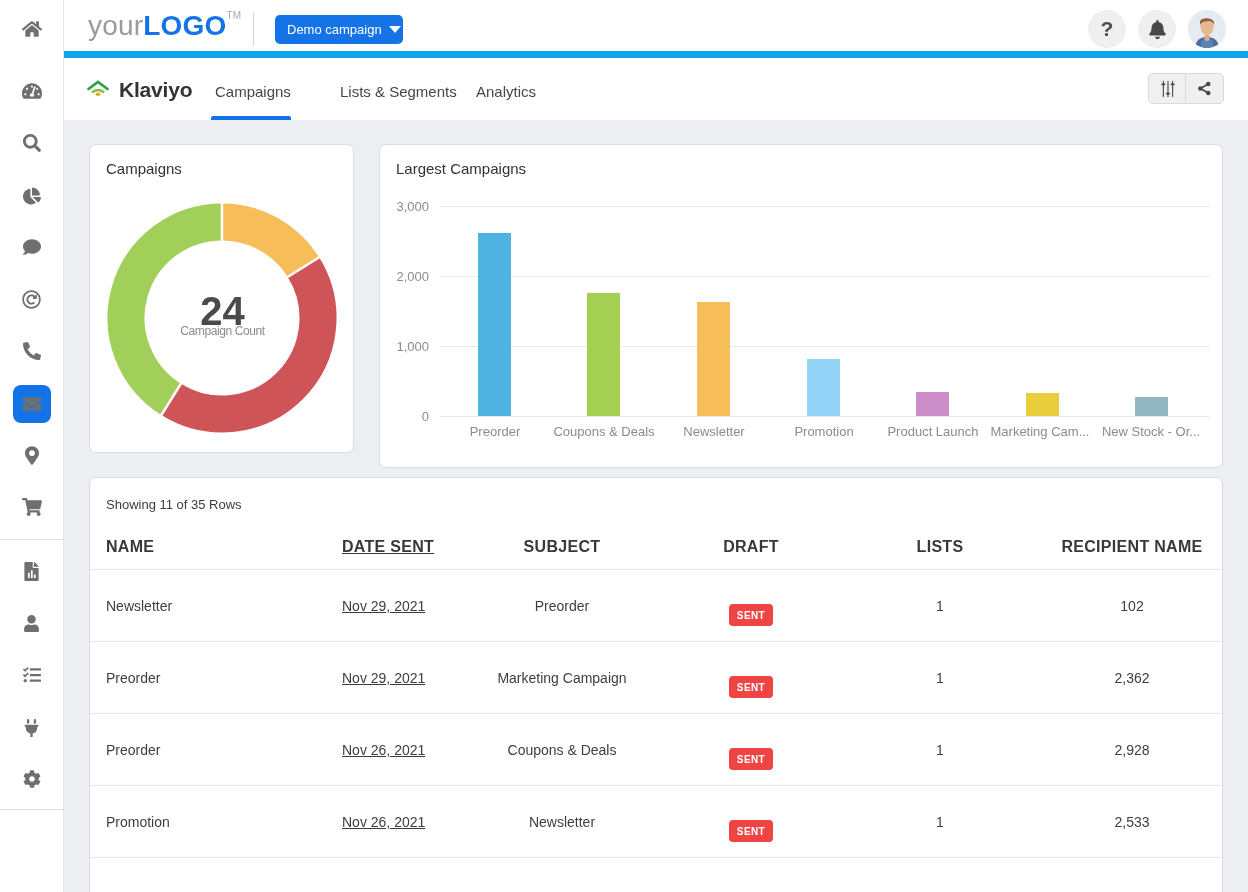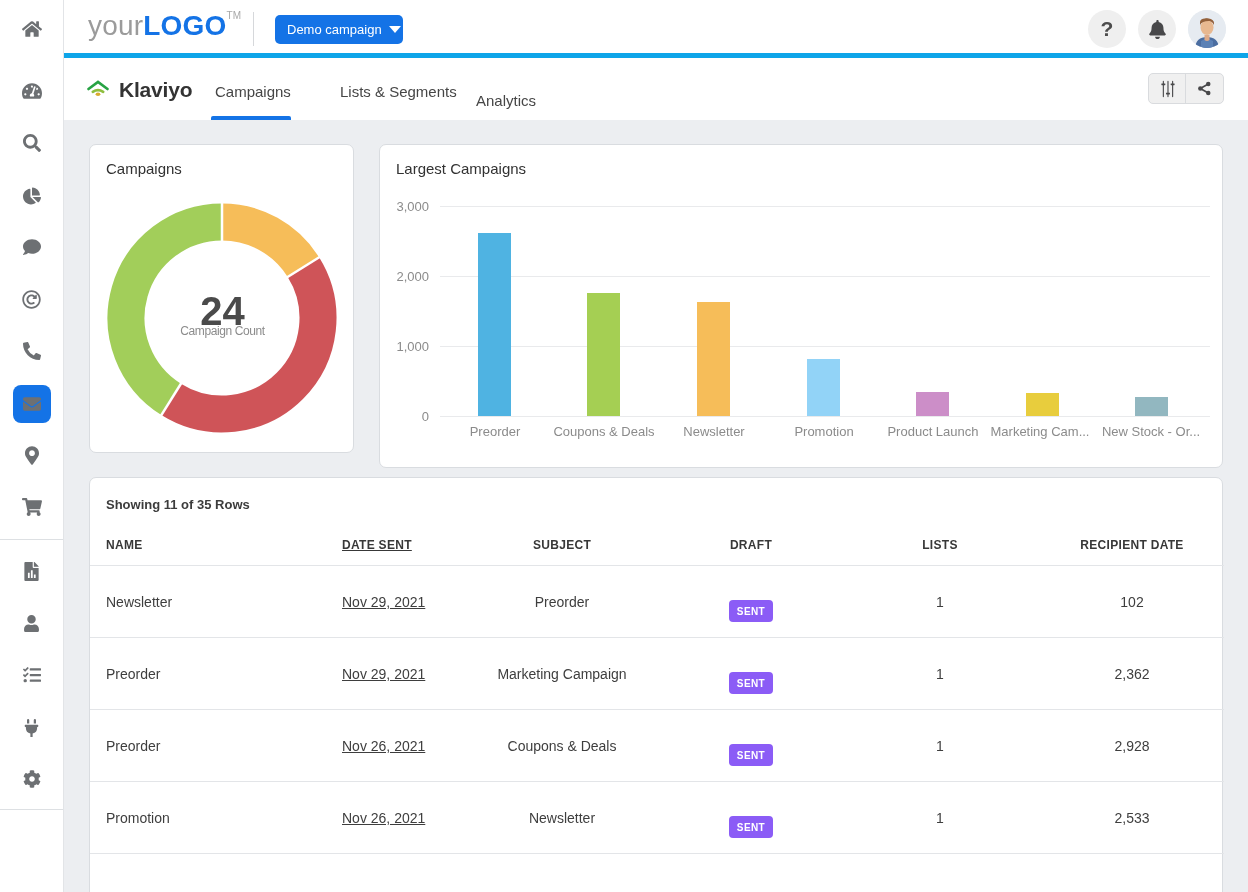--- a/index.html
+++ b/index.html
@@ -1,21 +1,21 @@
 <!DOCTYPE html>
 <html><head>
 <meta charset="utf-8">
 <style>
 * { margin:0; padding:0; box-sizing:border-box; }
 html,body { width:1248px; height:892px; overflow:hidden; background:#fff;
   font-family:"Liberation Sans", sans-serif; }
 
 
 #topbar { position:absolute; left:0; top:0; width:1248px; height:58px; background:#fff;
-  border-bottom:5px solid #0ea5e9; z-index:5; }
+  border-bottom:7px solid #0ea5e9; z-index:5; }
 #sidebar { position:absolute; left:0; top:0; width:64px; height:892px; background:#fff;
   border-right:1px solid #e2e4e7; z-index:6; }
 .sideicon { position:absolute; left:0; width:63px; height:40px; display:flex;
   align-items:center; justify-content:center; color:#6d7073; }
 .sideicon svg { fill:#6d7073; }
 .sdiv { position:absolute; left:0; width:63px; border-top:1px solid #dde0e3; }
 #logo { position:absolute; left:88px; top:10px; font-size:28px; letter-spacing:0.2px; }
 #logo .y { color:#9b9b9b; }
 #logo .l { color:#1473e6; font-weight:bold; }
 #logo .tm { color:#a8a8a8; font-size:10px; vertical-align:16px; letter-spacing:0; }
@@ -42,34 +42,34 @@
 #content { position:absolute; left:64px; top:120px; width:1184px; height:772px; background:#eceef1; }
 .card { position:absolute; background:#fff; border:1px solid #d9dce0; border-radius:7px; }
 #card1 { left:25px; top:24px; width:265px; height:309px; }
 #card2 { left:315px; top:24px; width:844px; height:324px; }
 #card3 { left:25px; top:357px; width:1134px; height:500px; }
 .cardtitle { position:absolute; left:16px; top:15px; font-size:15px; color:#323232; }
 #donutmid { position:absolute; left:0; top:144px; width:265px; text-align:center; font-size:40px; font-weight:bold; color:#4a4a4a; }
 #donutsub { position:absolute; left:0; top:179px; width:265px; text-align:center; font-size:12px; letter-spacing:-0.4px; color:#8c8c8c; }
 
 
-#showing { position:absolute; left:16px; top:19px; font-size:13px; color:#3c3c3c;font-weight:bold; }
+#showing { position:absolute; left:16px; top:19px; font-size:13px; color:#3c3c3c; }
 table { position:absolute; left:0; top:46px; width:1134px; border-collapse:collapse; table-layout:fixed; }
-th { font-size:12px; color:#383838; letter-spacing:0.3px; padding:14px 0 13px 0; }
+th { font-size:16px; color:#383838; letter-spacing:0.3px; padding:14px 0 13px 0; }
 td { font-size:14px; color:#3e3e3e; height:72px; }
 tr { border-bottom:1px solid #e3e5e8; }
 th.c1,td.c1 { text-align:left; padding-left:16px; width:252px; }
 th.c2,td.c2 { text-align:left; width:120px;text-decoration:underline; }
 th.c3,td.c3 { text-align:center; width:200px; }
 th.c4,td.c4 { text-align:center; width:178px; }
 th.c5,td.c5 { text-align:center; width:200px; }
 th.c6,td.c6 { text-align:center; width:184px; }
 .badge { display:inline-block; font-size:10px; font-weight:bold; color:#fff;
   padding:6px 8px 5px 8px; border-radius:4px; letter-spacing:0.4px; }
-.sent { background:#8b5cf6;margin-top:19px; }
+.sent { background:#ef4444;margin-top:19px; }
 .draft { background:#f0ad4e; }
 </style>
 </head>
 <body>
 <div id="content">
   <div id="card1" class="card">
     <div class="cardtitle">Campaigns</div>
     <svg width="265" height="309" style="position:absolute;left:0;top:0;">
       <path d="M 132.00 77.00 A 96 96 0 0 1 213.41 122.13" stroke="#f6bd59" stroke-width="37" fill="none"></path>
       <path d="M 213.41 122.13 A 96 96 0 0 1 81.13 254.41" stroke="#cf5458" stroke-width="37" fill="none"></path>
@@ -117,21 +117,21 @@
   <div id="card3" class="card">
     <div id="showing">Showing 11 of 35 Rows</div>
     <table>
       <tbody>
           <tr>
         <th class="c1">NAME</th>
             <th class="c2">DATE SENT</th>
             <th class="c3">SUBJECT</th>
         <th class="c4">DRAFT</th>
             <th class="c5">LISTS</th>
-            <th class="c6">RECIPIENT DATE</th>
+            <th class="c6">RECIPIENT NAME</th>
       </tr>
       <tr>
         <td class="c1">Newsletter</td>
             <td class="c2">Nov 29, 2021</td>
             <td class="c3">Preorder</td>
         <td class="c4"><span class="badge sent">SENT</span></td>
             <td class="c5">1</td>
             <td class="c6">102</td>
       </tr>
       <tr>
@@ -165,21 +165,21 @@
 
 <div id="secheader">
   <svg width="24" height="20" viewBox="0 0 24 20" style="position:absolute;left:22px;top:20px;" fill="none">
     <path d="M2.5 11 L12 4 L21.5 11" stroke="#27a344" stroke-width="2.7" stroke-linecap="round"></path>
     <path d="M6.8 13.8 Q12 10.4 17.2 13.8" stroke="#8ebe3f" stroke-width="2.7" stroke-linecap="round"></path>
     <ellipse cx="12" cy="16.3" rx="2.4" ry="1.7" fill="#d9ab2e"></ellipse>
   </svg>
   <div id="brand">Klaviyo</div>
   <div class="tab" style="left:151px;">Campaigns</div>
   <div class="tab" style="left:276px;">Lists &amp; Segments</div>
-  <div class="tab" style="left:412px;margin-top:9px;">Analytics</div>
+  <div class="tab" style="left:412px;">Analytics</div>
   <div id="tabline"></div>
   <div id="hdrbtns">
     <div class="cell">
         <svg width="18" height="18" viewBox="0 0 512 512" fill="#48484a">
           <path d="M108 102h28V40c0-8.8 7.2-16 16-16s16 7.2 16 16v62h28c6.6 0 12 5.4 12 12v24c0 6.6-5.4 12-12 12h-28v322c0 8.8-7.2 16-16 16s-16-7.2-16-16V150h-28c-6.6 0-12-5.4-12-12v-24c0-6.6 5.4-12 12-12zm132 260h28V40c0-8.8 7.2-16 16-16s16 7.2 16 16v322h28c6.6 0 12 5.4 12 12v24c0 6.6-5.4 12-12 12h-28v62c0 8.8-7.2 16-16 16s-16-7.2-16-16v-62h-28c-6.6 0-12-5.4-12-12v-24c0-6.6 5.4-12 12-12zm132-260h28V40c0-8.8 7.2-16 16-16s16 7.2 16 16v62h28c6.6 0 12 5.4 12 12v24c0 6.6-5.4 12-12 12h-28v322c0 8.8-7.2 16-16 16s-16-7.2-16-16V150h-28c-6.6 0-12-5.4-12-12v-24c0-6.6 5.4-12 12-12z"></path>
         </svg>
       </div>
     <div class="cell">
         <svg width="15" height="15" viewBox="0 0 18 18">
           <g fill="#48484a">

